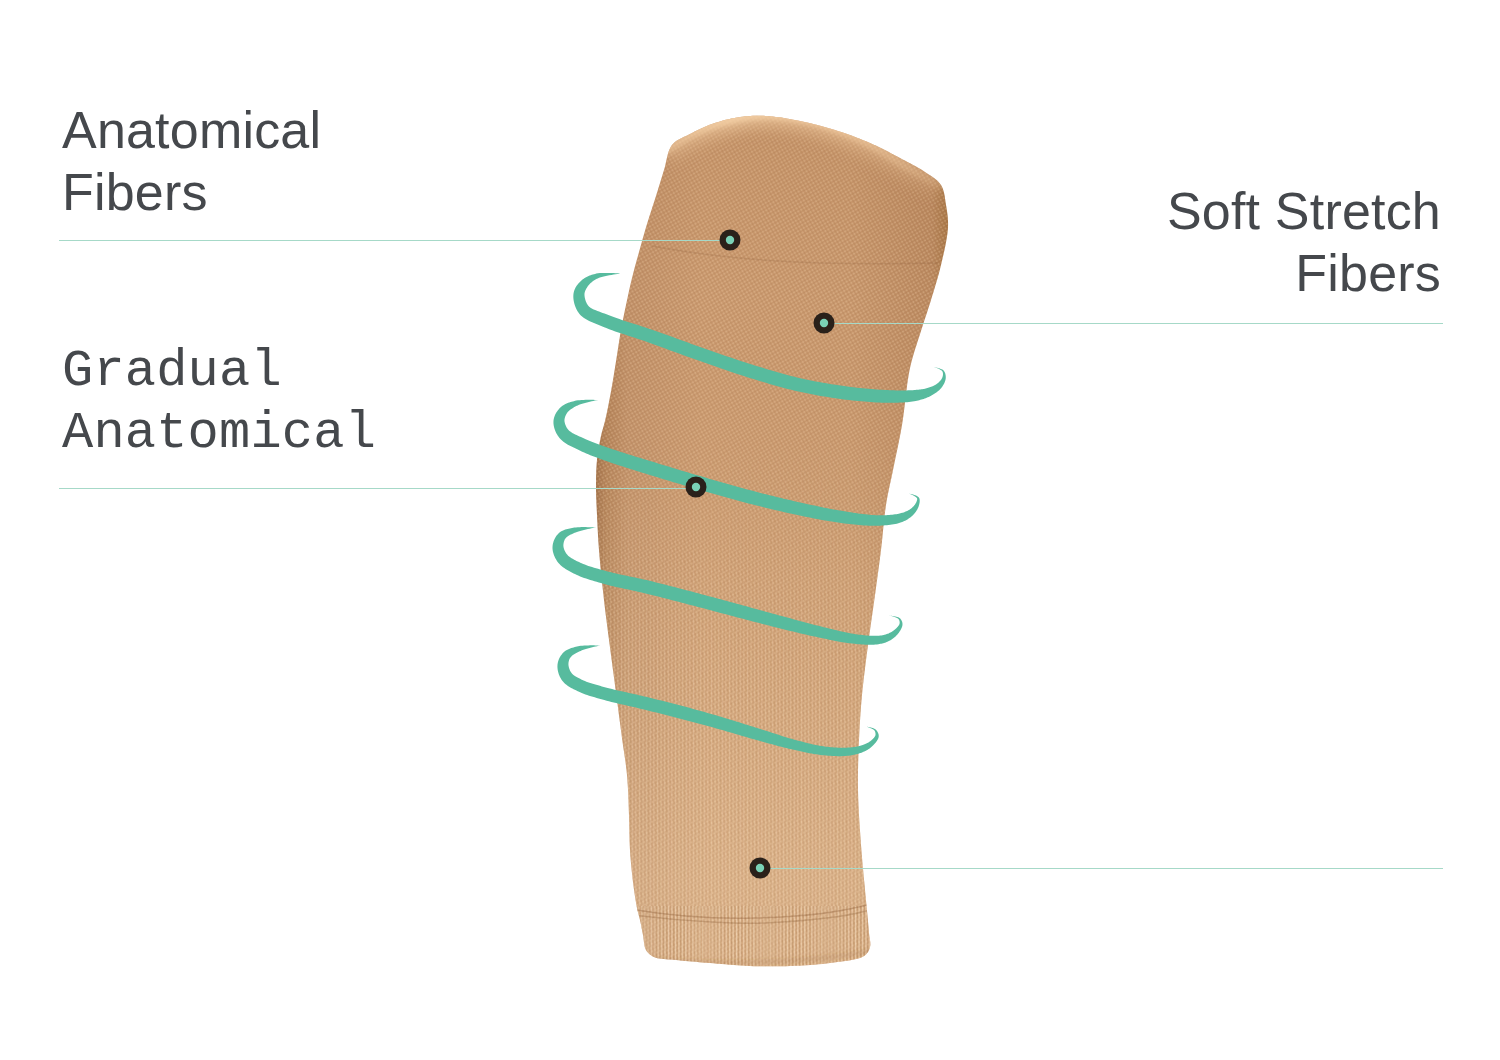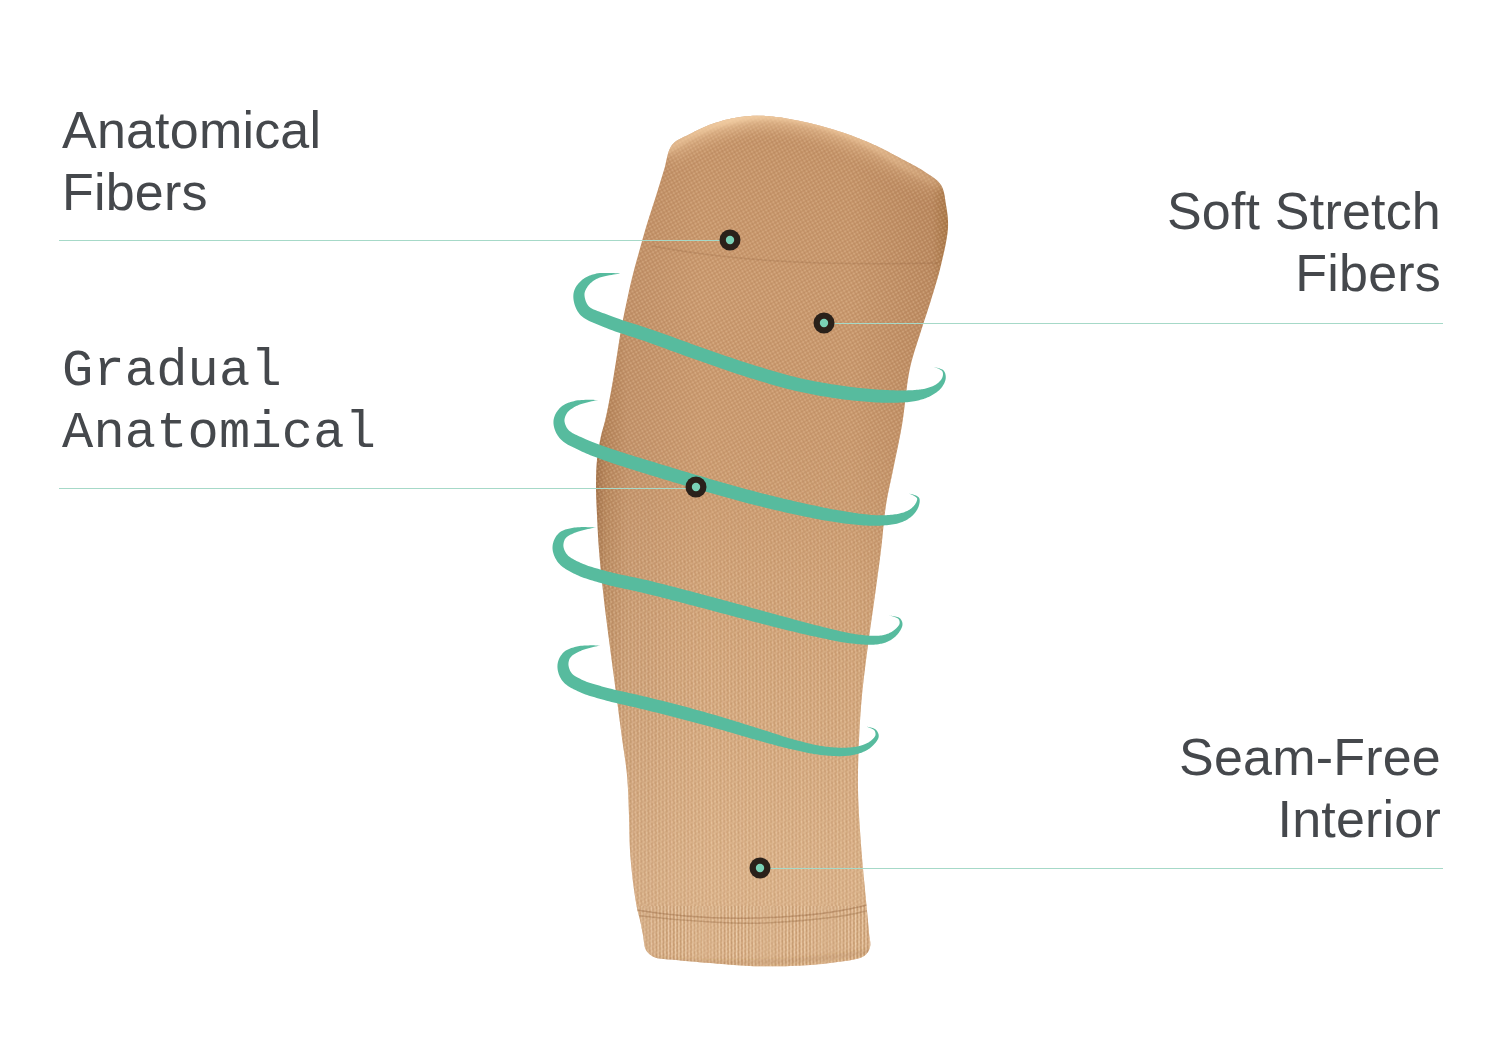--- a/index.html
+++ b/index.html
@@ -132,17 +132,13 @@
     <span class="label-line">Fibers</span>
   </div>
   <div class="feature-label align-right" id="label-1" style="top: 180px; right: 59px;">
     <span class="label-line">Soft Stretch</span>
     <span class="label-line">Fibers</span>
   </div>
   <div class="feature-label" id="label-2" style="top: 341px; left: 62px; font-family: Liberation Mono, monospace;">
     <span class="label-line">Gradual</span>
     <span class="label-line">Anatomical</span>
   </div>
-  <div class="feature-label align-right" id="label-3" style="top: 726px; right: 59px;">
-    <span class="label-line">Seam-Free</span>
-    <span class="label-line">Interior</span>
-  </div>
 </div>
 
 </body></html>

